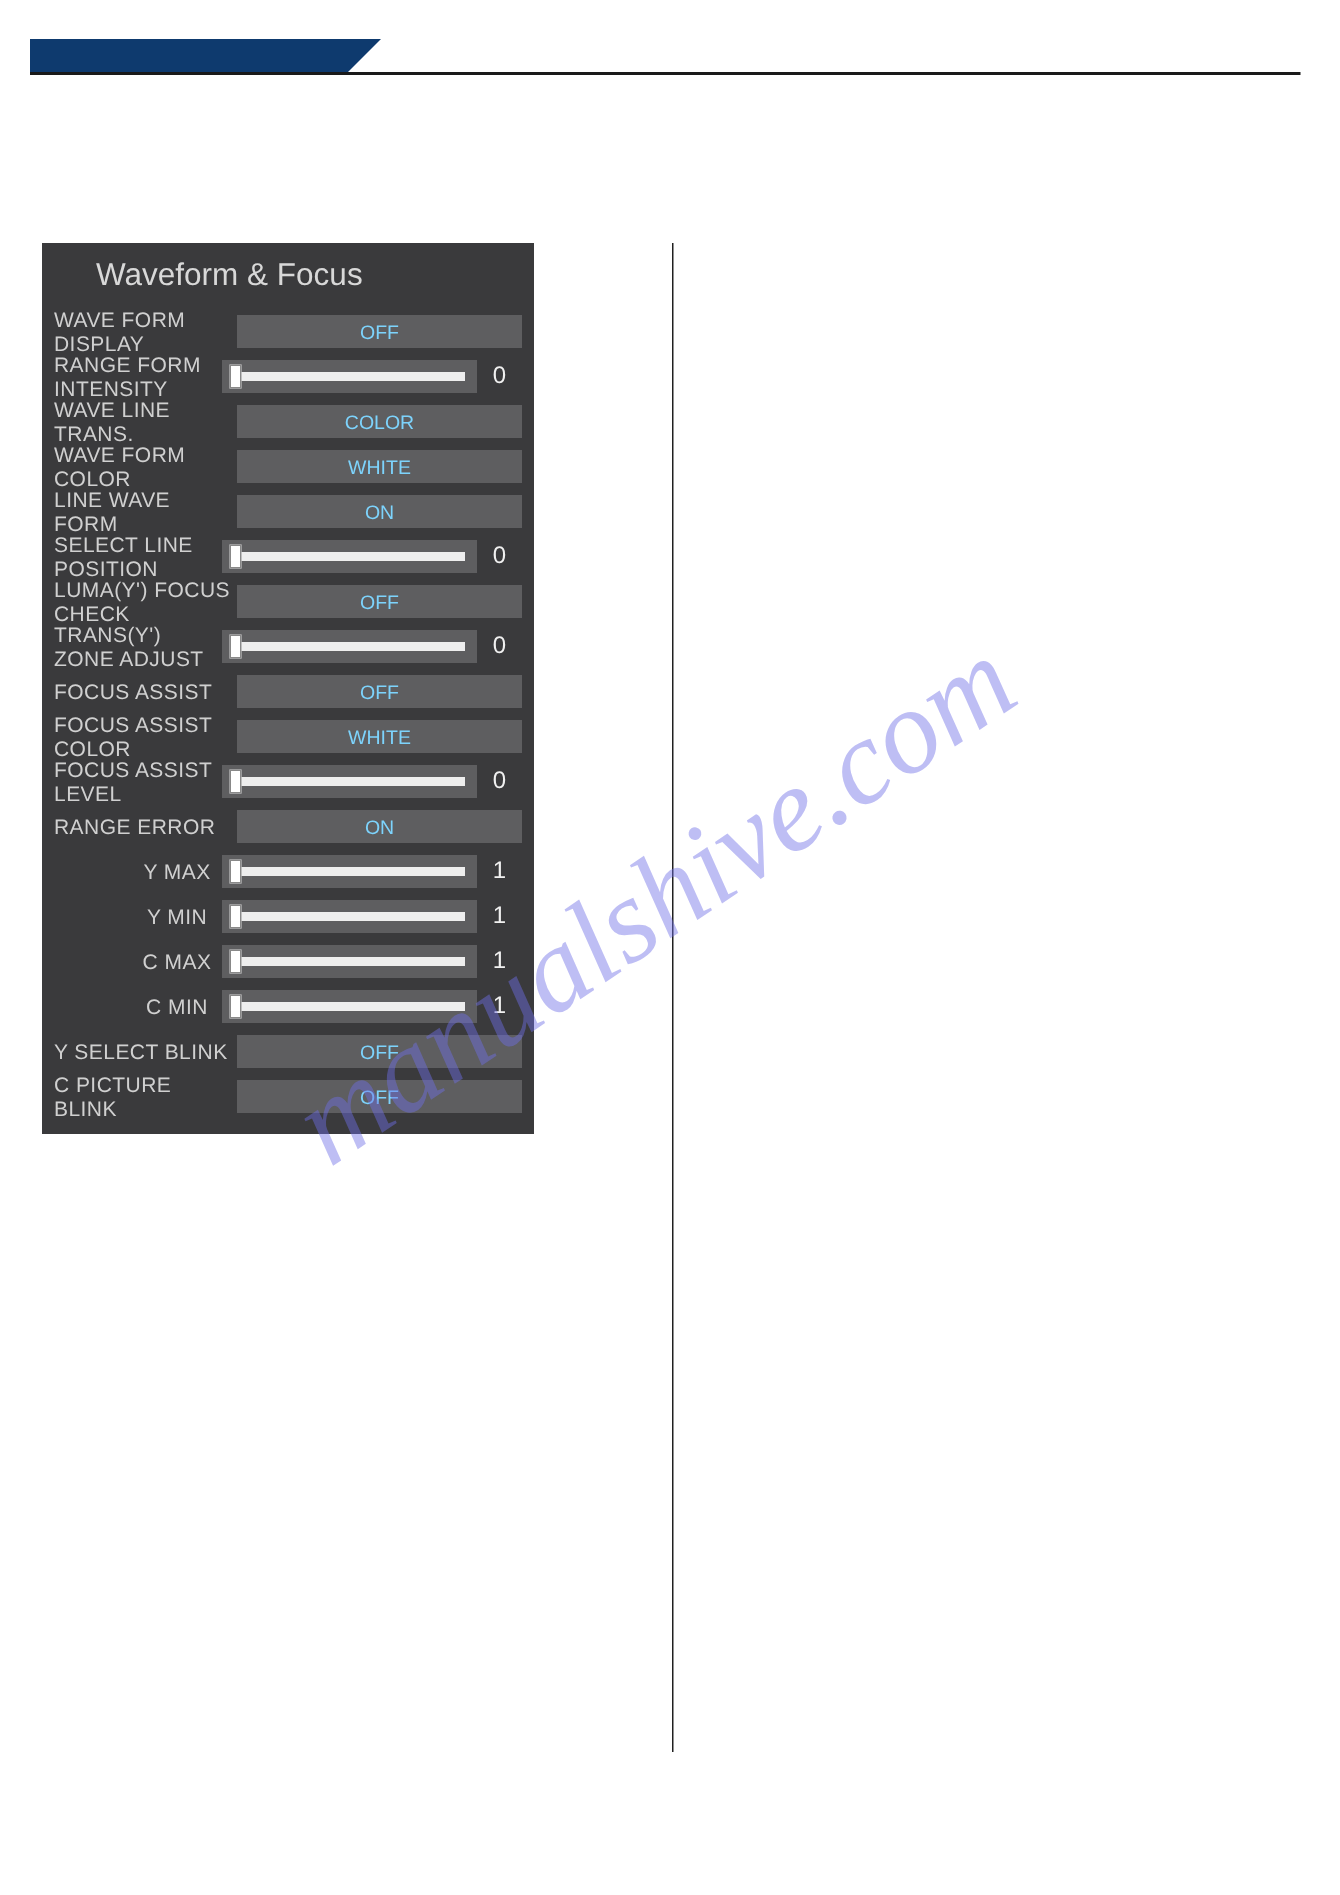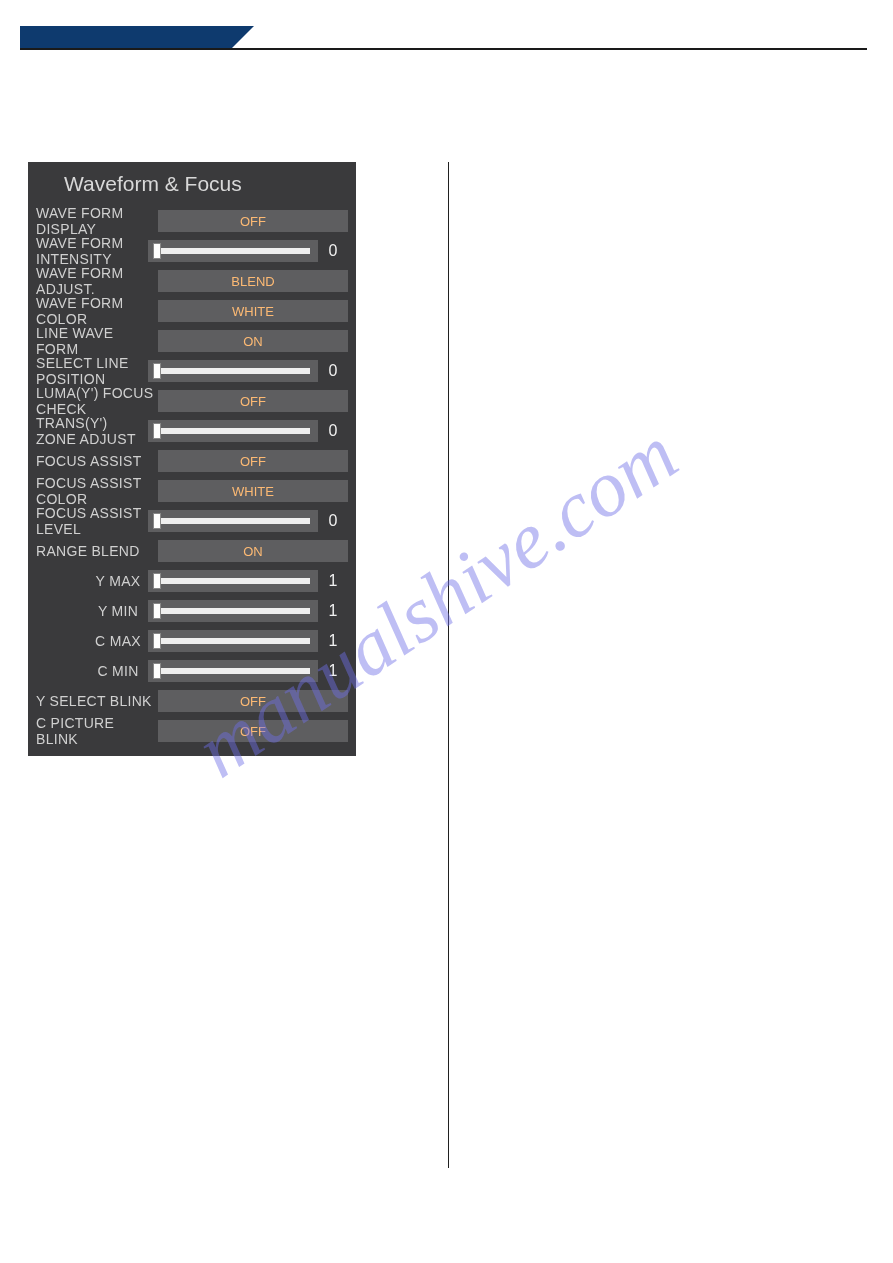--- a/index.html
+++ b/index.html
@@ -70,21 +70,21 @@
     letter-spacing: 0.3px;
   }
   .row-label.indent {
     padding-left: 52px;
     text-align: center;
   }
   .value-box {
     flex: 0 0 190px;
     height: 22px;
     background: #5e5e60;
-    color: #fdba74;
+    color: #7dd3fc;
     font-size: 13px;
     display: flex;
     align-items: center;
     justify-content: center;
   }
   .slider-wrap {
     flex: 0 0 170px;
     height: 22px;
     background: #5e5e60;
     position: relative;
@@ -144,30 +144,30 @@
 </div>
 
 <div class="panel">
   <div class="panel-title">Waveform &amp; Focus</div>
   <div id="rows-container">
       <div class="row">
         <div class="row-label">WAVE FORM DISPLAY</div>
         <div class="value-box">OFF</div>
       </div>
       <div class="row">
-        <div class="row-label">WAVE FORM INTENSITY</div>
-        <div class="slider-wrap">
-          <div class="slider-track"></div>
-          <div class="slider-thumb"></div>
-        </div>
-        <div class="slider-value">0</div>
-      </div>
-      <div class="row">
-        <div class="row-label">WAVE FORM ADJUST.</div>
-        <div class="value-box">BLEND</div>
+        <div class="row-label">RANGE FORM INTENSITY</div>
+        <div class="slider-wrap">
+          <div class="slider-track"></div>
+          <div class="slider-thumb"></div>
+        </div>
+        <div class="slider-value">0</div>
+      </div>
+      <div class="row">
+        <div class="row-label">WAVE LINE TRANS.</div>
+        <div class="value-box">COLOR</div>
       </div>
       <div class="row">
         <div class="row-label">WAVE FORM COLOR</div>
         <div class="value-box">WHITE</div>
       </div>
       <div class="row">
         <div class="row-label">LINE WAVE FORM</div>
         <div class="value-box">ON</div>
       </div>
       <div class="row">
@@ -200,21 +200,21 @@
       </div>
       <div class="row">
         <div class="row-label">FOCUS ASSIST LEVEL</div>
         <div class="slider-wrap">
           <div class="slider-track"></div>
           <div class="slider-thumb"></div>
         </div>
         <div class="slider-value">0</div>
       </div>
       <div class="row">
-        <div class="row-label">RANGE BLEND</div>
+        <div class="row-label">RANGE ERROR</div>
         <div class="value-box">ON</div>
       </div>
       <div class="row">
         <div class="row-label indent">Y MAX</div>
         <div class="slider-wrap">
           <div class="slider-track"></div>
           <div class="slider-thumb"></div>
         </div>
         <div class="slider-value">1</div>
       </div>

